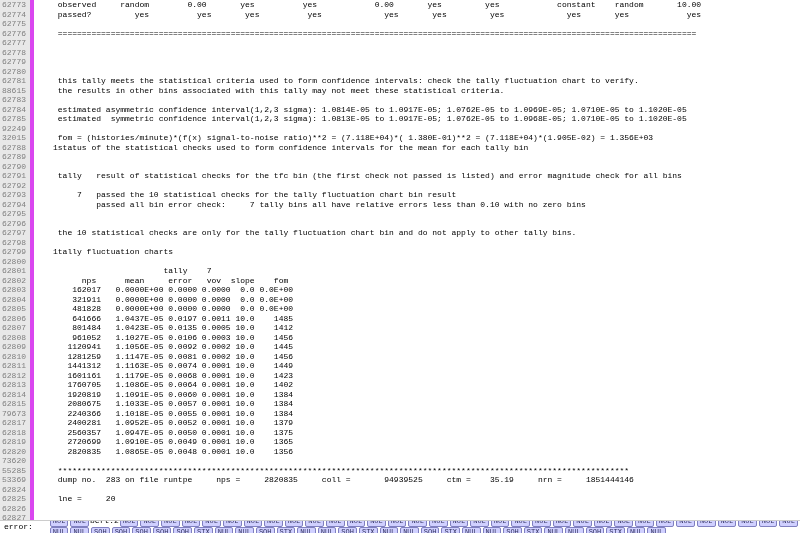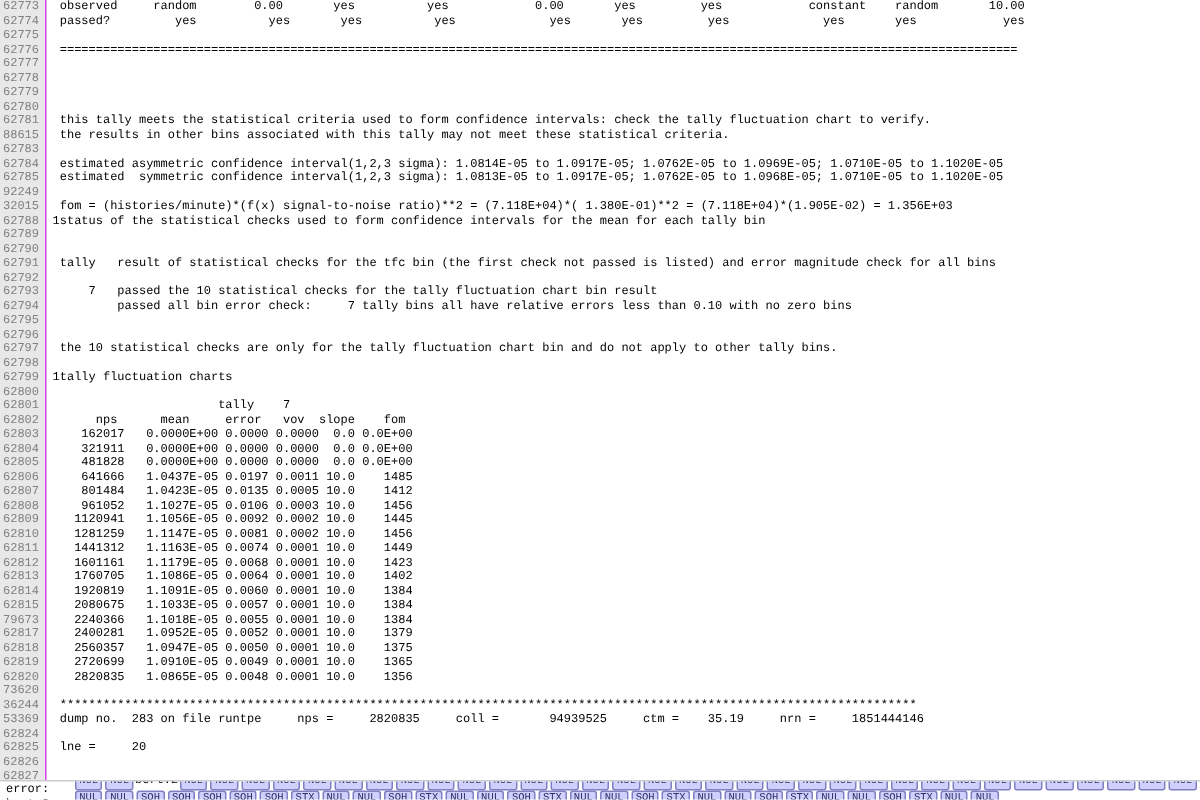--- a/index.html
+++ b/index.html
@@ -1,19 +1,19 @@
 <!DOCTYPE html>
 <html><head>
 <meta charset="utf-8">
 <style>
   html,body{margin:0;padding:0;width:800px;height:533px;overflow:hidden;background:#fff;font-family:"Courier New",monospace;font-size:8px;line-height:9.5px;color:#000}
   .editor{display:flex;height:100%}
-  .gutter{background:#e8e8e8;color:#808080;text-align:right;padding:0 4px 0 2px;user-select:none;flex:0 0 auto;border-right:1px solid #d946ef}
+  .gutter{background:#e8e8e8;color:#808080;text-align:right;padding:0 4px 0 2px;user-select:none;flex:0 0 auto;border-right:4px solid #d946ef}
   .gutter div{height:9.5px}
-  .code{flex:1;padding-left:4px;white-space:pre;overflow:hidden}
+  .code{flex:1;padding-left:19px;white-space:pre;overflow:hidden}
   .code div{height:9.5px}
   .status{position:absolute;bottom:0;left:0;right:0;background:#fff;border-top:1px solid #ccc;font-size:8px;display:flex;align-items:center;height:12px;overflow:hidden}
   .tag{display:inline-block;background:#d0d0ff;border:1px solid #8080c0;border-radius:2px;padding:0 2px;margin:0 1px;font-size:7px;color:#303060}
   .err{padding-left:4px;color:#000}
 </style>
 </head>
 <body>
 
 <div class="editor">
   <div class="gutter" id="gutter">
@@ -59,21 +59,21 @@
       <div>62812</div>
       <div>62813</div>
       <div>62814</div>
       <div>62815</div>
       <div>79673</div>
       <div>62817</div>
       <div>62818</div>
       <div>62819</div>
       <div>62820</div>
       <div>73620</div>
-      <div>36244</div>
+      <div>55285</div>
       <div>53369</div>
       <div>62824</div>
       <div>62825</div>
       <div>62826</div>
       <div>62827</div>
     </div>
   <div class="code" id="code"><div> observed     random        0.00       yes          yes            0.00       yes         yes            constant    random       10.00</div><div> passed?         yes          yes       yes          yes             yes       yes         yes             yes       yes            yes</div><div></div><div> =====================================================================================================================================</div><div></div><div></div><div></div><div></div><div> this tally meets the statistical criteria used to form confidence intervals: check the tally fluctuation chart to verify.</div><div> the results in other bins associated with this tally may not meet these statistical criteria.</div><div></div><div> estimated asymmetric confidence interval(1,2,3 sigma): 1.0814E-05 to 1.0917E-05; 1.0762E-05 to 1.0969E-05; 1.0710E-05 to 1.1020E-05</div><div> estimated  symmetric confidence interval(1,2,3 sigma): 1.0813E-05 to 1.0917E-05; 1.0762E-05 to 1.0968E-05; 1.0710E-05 to 1.1020E-05</div><div></div><div> fom = (histories/minute)*(f(x) signal-to-noise ratio)**2 = (7.118E+04)*( 1.380E-01)**2 = (7.118E+04)*(1.905E-02) = 1.356E+03</div><div>1status of the statistical checks used to form confidence intervals for the mean for each tally bin</div><div></div><div></div><div> tally   result of statistical checks for the tfc bin (the first check not passed is listed) and error magnitude check for all bins</div><div></div><div>     7   passed the 10 statistical checks for the tally fluctuation chart bin result               </div><div>         passed all bin error check:     7 tally bins all have relative errors less than 0.10 with no zero bins</div><div></div><div></div><div> the 10 statistical checks are only for the tally fluctuation chart bin and do not apply to other tally bins.</div><div></div><div>1tally fluctuation charts                         </div><div></div><div>                       tally    7</div><div>      nps      mean     error   vov  slope    fom</div><div>    162017   0.0000E+00 0.0000 0.0000  0.0 0.0E+00</div><div>    321911   0.0000E+00 0.0000 0.0000  0.0 0.0E+00</div><div>    481828   0.0000E+00 0.0000 0.0000  0.0 0.0E+00</div><div>    641666   1.0437E-05 0.0197 0.0011 10.0    1485</div><div>    801484   1.0423E-05 0.0135 0.0005 10.0    1412</div><div>    961052   1.1027E-05 0.0106 0.0003 10.0    1456</div><div>   1120941   1.1056E-05 0.0092 0.0002 10.0    1445</div><div>   1281259   1.1147E-05 0.0081 0.0002 10.0    1456</div><div>   1441312   1.1163E-05 0.0074 0.0001 10.0    1449</div><div>   1601161   1.1179E-05 0.0068 0.0001 10.0    1423</div><div>   1760705   1.1086E-05 0.0064 0.0001 10.0    1402</div><div>   1920819   1.1091E-05 0.0060 0.0001 10.0    1384</div><div>   2080675   1.1033E-05 0.0057 0.0001 10.0    1384</div><div>   2240366   1.1018E-05 0.0055 0.0001 10.0    1384</div><div>   2400281   1.0952E-05 0.0052 0.0001 10.0    1379</div><div>   2560357   1.0947E-05 0.0050 0.0001 10.0    1375</div><div>   2720699   1.0910E-05 0.0049 0.0001 10.0    1365</div><div>   2820835   1.0865E-05 0.0048 0.0001 10.0    1356</div><div></div><div> ***********************************************************************************************************************</div><div> dump no.  283 on file runtpe     nps =     2820835     coll =       94939525     ctm =    35.19     nrn =     1851444146</div><div></div><div> lne =     20</div><div></div><div></div></div>
 </div>
 
 <div class="status">

